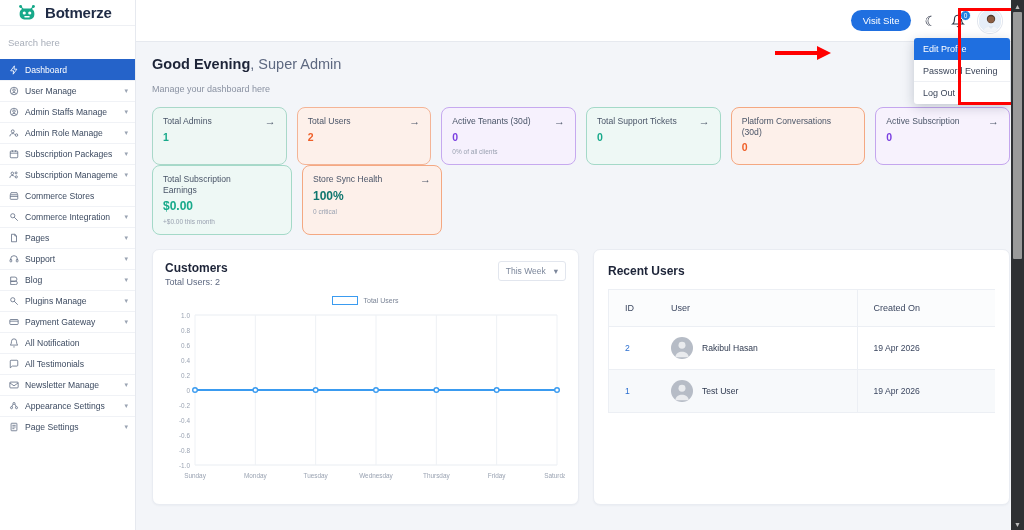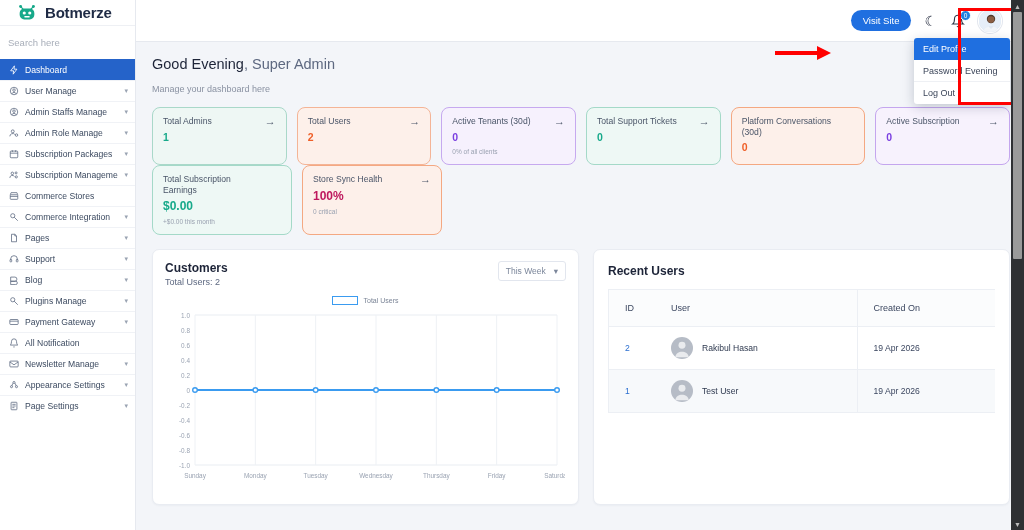--- a/index.html
+++ b/index.html
@@ -91,21 +91,21 @@
     height: 22px; display: flex; align-items: center;
     padding: 0 9px; font-size: 9px; color: #3b4559; cursor: pointer;
     border-bottom: 1px solid #eef0f4;
   }
   .dd-item:last-child { border-bottom: none; }
   .dd-item.sel { background: #1f6fe0; color: #fff; border-bottom-color:#1f6fe0; }
 
   
   .content { padding: 14px 14px 0 16px; height: 488px; overflow: hidden; }
   .greet-row { font-size: 14.5px; color: #5d6880; font-weight: 400; }
-  .greet-bold { font-weight: 400; color: #1d2438; }
+  .greet-bold { font-weight: 700; color: #1d2438; }
   .greet-sub { font-size: 9px; color: #8a92a2; margin-top: 12px; }
 
   .cards-row { display: flex; gap: 10px; margin-top: 13px; }
   .card {
     flex: 1; border-radius: 8px; border: 1px solid; padding: 8px 10px 9px 10px;
     min-height: 56px; position: relative; cursor: pointer;
   }
   .card-head { display: flex; align-items: flex-start; justify-content: space-between; gap: 6px; }
   .card-title { font-size: 8.6px; color: #4a5568; line-height: 1.25; max-width: 88%; }
   .card-arrow { font-size: 11px; color: #4a5568; line-height: 1; flex: 0 0 auto; }
@@ -350,20 +350,28 @@
             <svg viewBox="0 0 24 24" width="10" height="10" fill="none" stroke="currentColor" stroke-width="1.8">
               <path d="M18 8a6 6 0 1 0-12 0c0 7-3 9-3 9h18s-3-2-3-9"></path>
               <path d="M13.7 21a2 2 0 0 1-3.4 0"></path>
             </svg>
           </span>
           <span class="ni-label">All Notification</span>
         </div>
         <div class="nav-item">
           <span class="ni-ico">
             <svg viewBox="0 0 24 24" width="10" height="10" fill="none" stroke="currentColor" stroke-width="1.8">
+              <path d="M21 15a2 2 0 0 1-2 2H8l-5 4V5a2 2 0 0 1 2-2h14a2 2 0 0 1 2 2z"></path>
+            </svg>
+          </span>
+          <span class="ni-label">All Testimonials</span>
+        </div>
+        <div class="nav-item">
+          <span class="ni-ico">
+            <svg viewBox="0 0 24 24" width="10" height="10" fill="none" stroke="currentColor" stroke-width="1.8">
               <rect x="2" y="5" width="20" height="14" rx="2"></rect>
               <path d="M2 7l10 7 10-7"></path>
             </svg>
           </span>
           <span class="ni-label">Newsletter Manage</span>
           <span class="ni-caret">▾</span>
         </div>
         <div class="nav-item">
           <span class="ni-ico">
             <svg viewBox="0 0 24 24" width="10" height="10" fill="none" stroke="currentColor" stroke-width="1.8">
@@ -480,21 +488,21 @@
               <span class="card-title">Total Subscription Earnings</span>
             </div>
             <div class="card-value-lg" style="color:#17a98a">$0.00</div>
             <div class="card-note">+$0.00 this month</div>
           </div>
           <div class="card" style="background: rgb(253, 240, 234); border-color: rgb(244, 168, 130);">
             <div class="card-head">
               <span class="card-title">Store Sync Health</span>
               <span class="card-arrow">→</span>
             </div>
-            <div class="card-value-lg" style="color:#be185d">100%</div>
+            <div class="card-value-lg" style="color:#0f766e">100%</div>
             <div class="card-note">0 critical</div>
           </div>
         </div>
 
       <div class="panels">
 
         <div class="panel panel-chart">
           <div class="chart-head">
             <div>
               <div class="panel-title">Customers</div>

